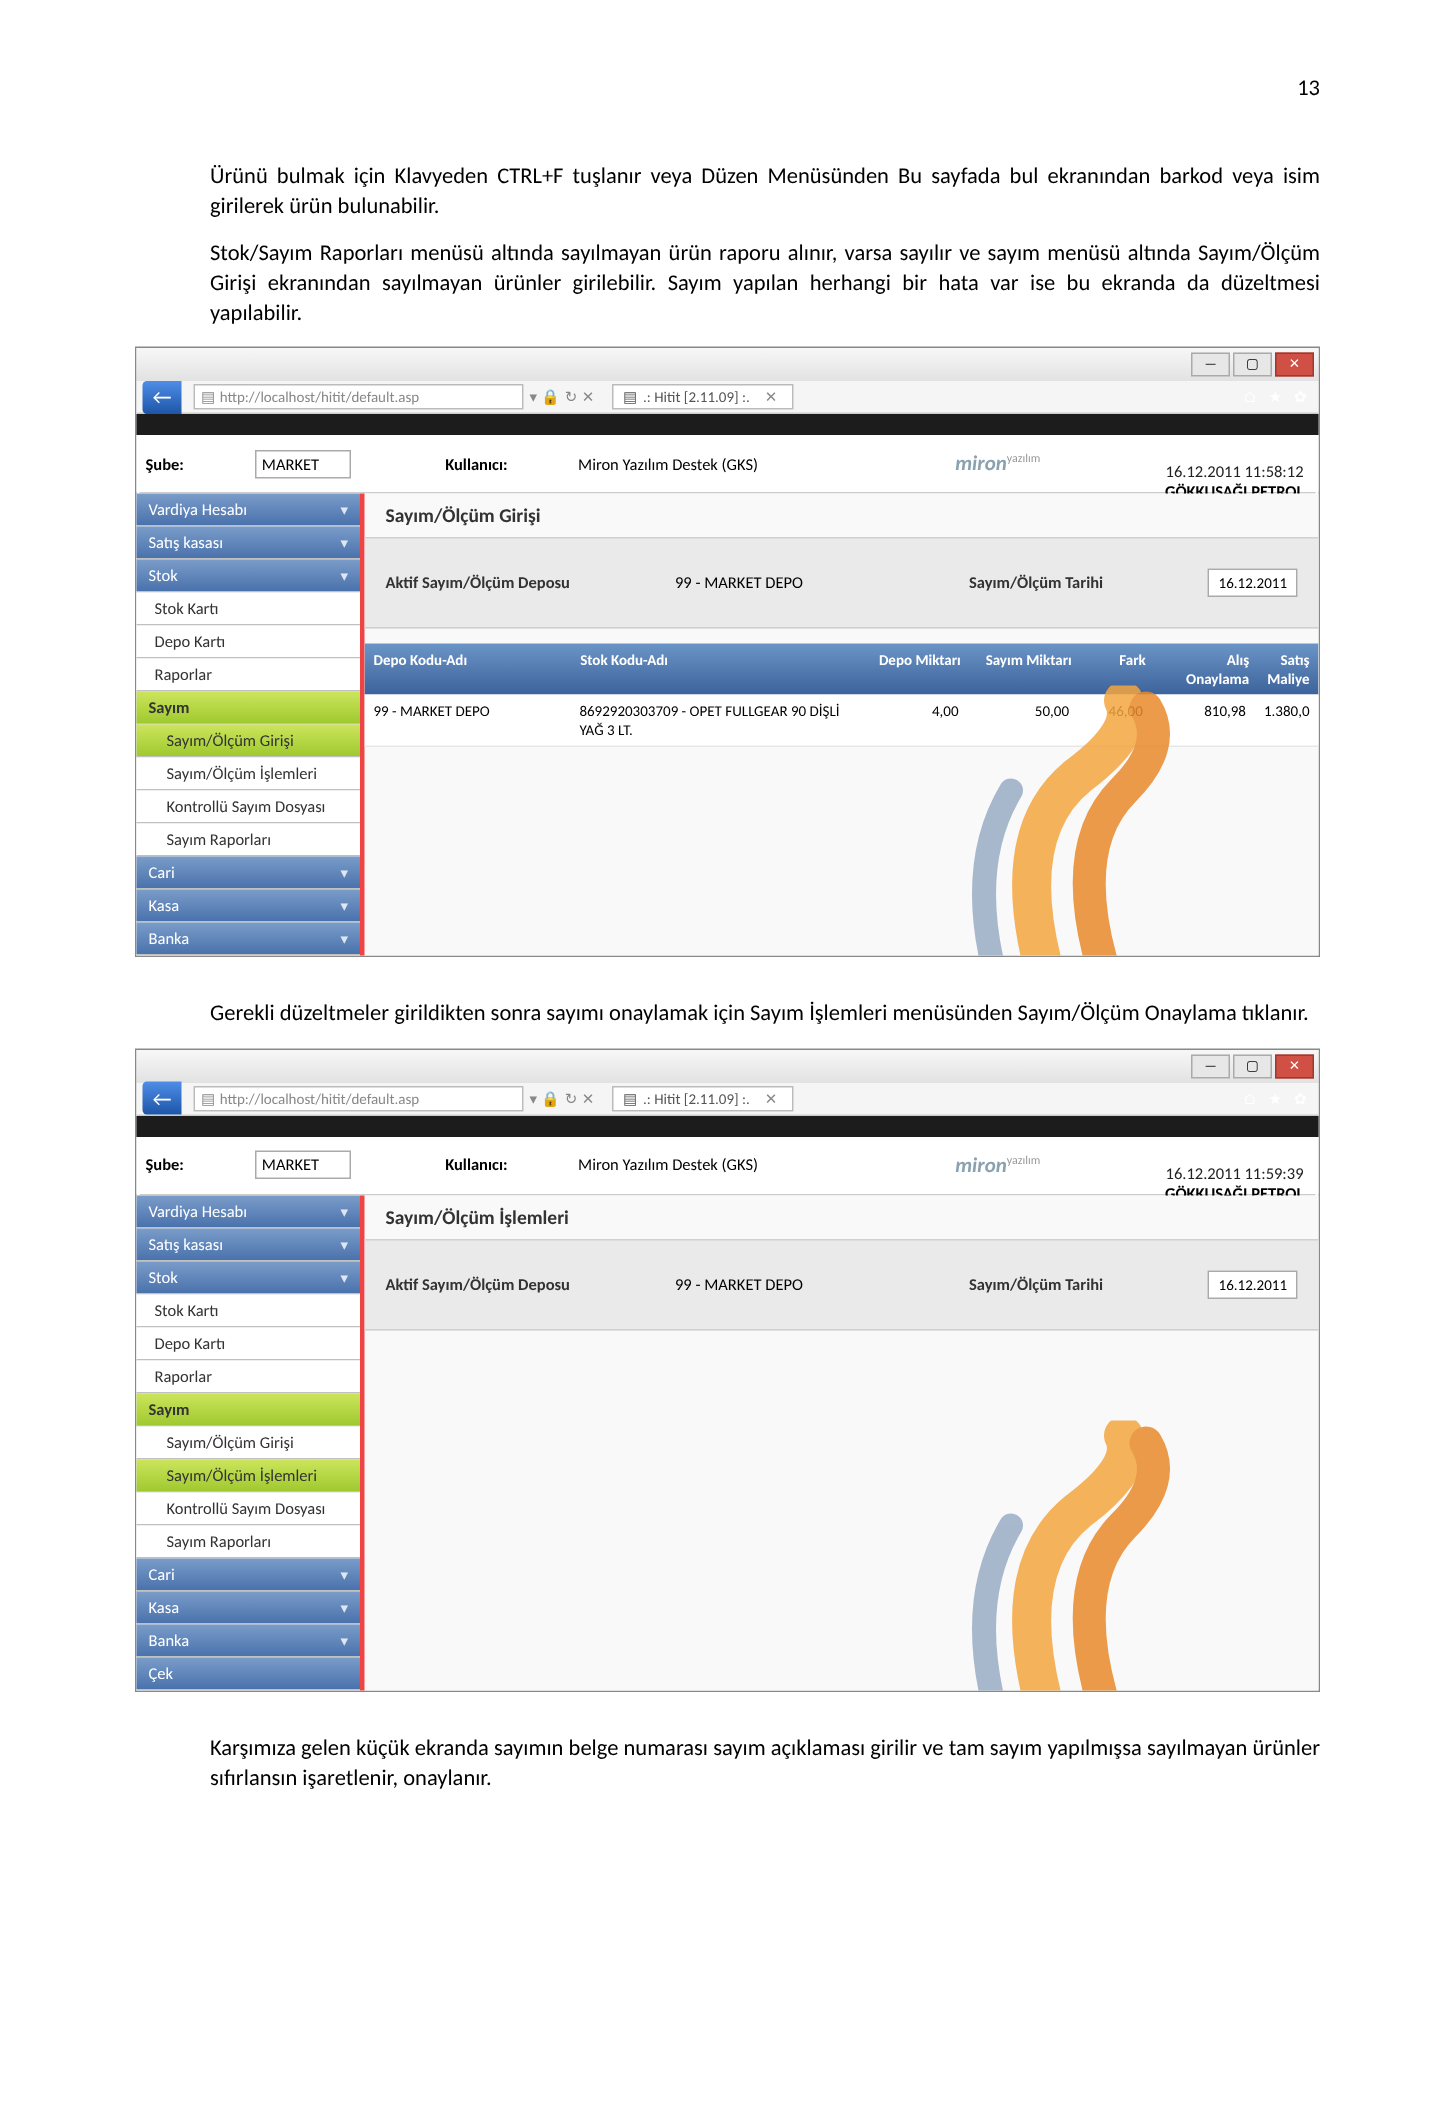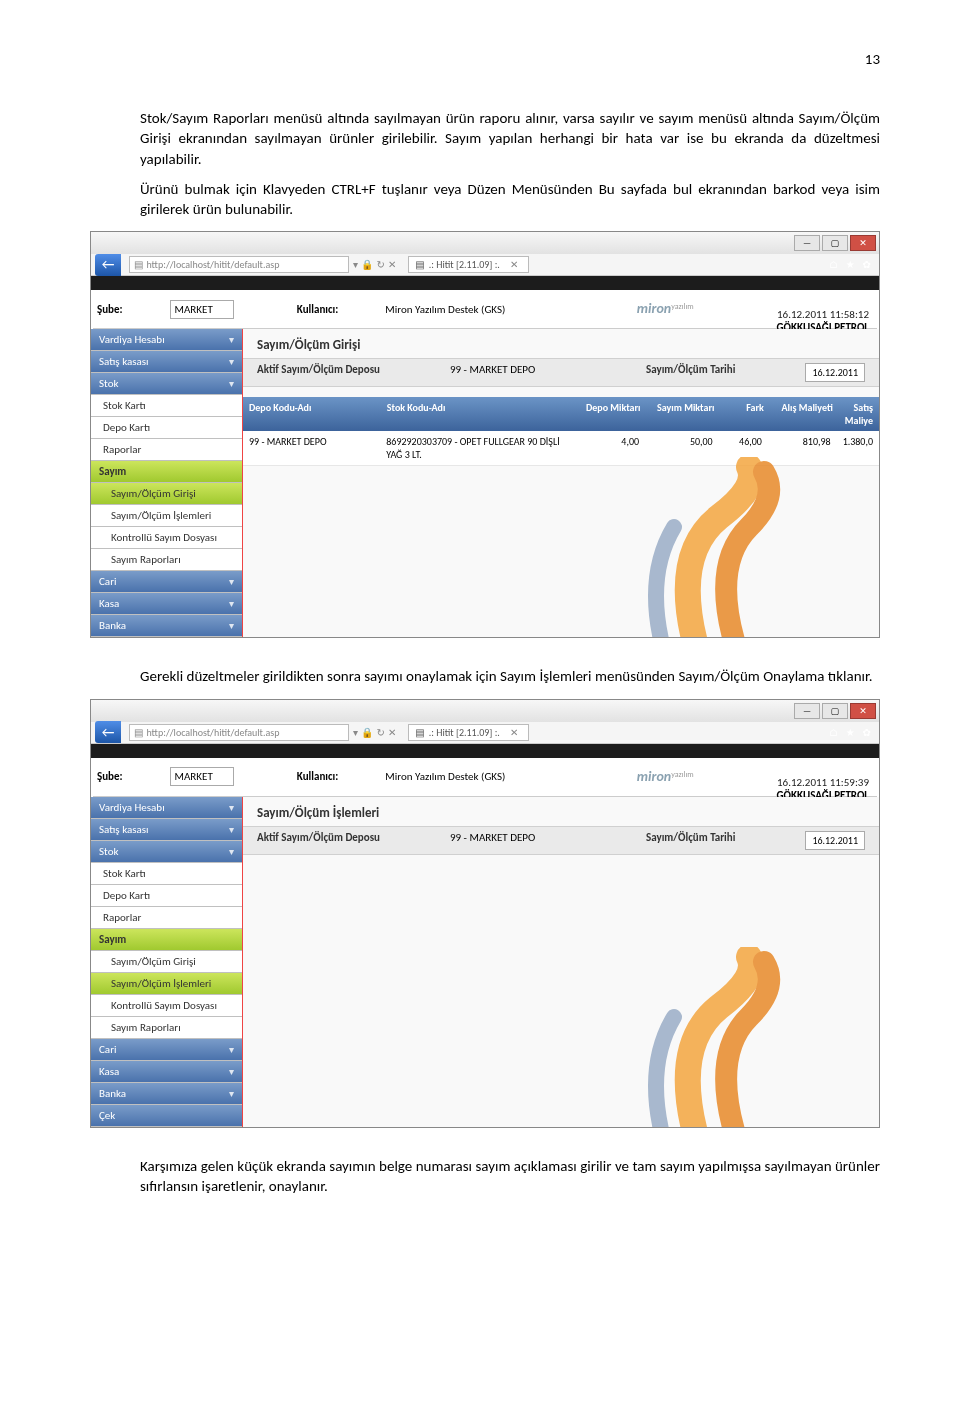--- a/index.html
+++ b/index.html
@@ -27,53 +27,53 @@
   .header-row .sel { border: 1px solid #aaa; padding: 2px 20px 2px 4px; background: #fff; margin-right: 20px; }
   .header-row .user { margin-right: auto; }
   .logo { font-style: italic; font-weight: bold; color: #8aa1b0; font-size: 14px; display:flex; flex-direction:row; line-height:1; margin-right:40px;}
   .logo span.sub { font-size:8px; color:#999; font-style:normal; font-weight:normal;}
   .hdr-right { text-align: right; font-size: 11px; margin-right: 4px;}
   .hdr-right .line1 { color: #222; margin-top: 24px; }
   .hdr-right .line2 { font-weight: bold; }
   .sep-line { height: 1px; background: #ccc; margin: 0 2px; }
 
   .app-body { display: flex; background: #f9f9f9; min-height: 270px; position: relative; }
-  .sidebar { width: 152px; font-size: 11px; border-right: 1px solid #ef4444; }
+  .sidebar { width: 152px; font-size: 11px; border-right: 3px solid #ef4444; }
   .sb-item { padding: 4px 8px; border-bottom: 1px solid #c0c0c0; cursor: pointer; display:flex; justify-content:space-between; align-items:center;}
   .sb-grad { background: linear-gradient(#7a9cc9,#4a72ac); color: #fff; }
   .sb-white { background: #fff; color: #333; padding-left: 12px;}
   .sb-lime { background: linear-gradient(#cce55c,#a0c92f); color: #333; font-weight: bold; }
   .sb-white-sub { background: #fff; color: #333; padding-left: 20px; }
   .sb-lime-sub { background: linear-gradient(#cce55c,#a0c92f); color: #333; padding-left: 20px; }
   .chev { font-size:10px; opacity:.8;}
 
   .main { flex: 1; padding: 8px 0 0 0; font-size: 11px; position: relative; overflow: hidden; }
   .screen-title { font-weight: bold; font-size: 13px; color: #333; margin: 0 0 6px 14px; }
-  .row-gray { background: #eaeaea; display: flex; align-items: flex-start; padding: 4px 14px; gap: 70px; border-top: 1px solid #d0d0d0; border-bottom: 1px solid #d0d0d0; }
+  .row-gray { background: #eaeaea; display: flex; align-items: center; padding: 20px 14px; gap: 70px; border-top: 1px solid #d0d0d0; border-bottom: 1px solid #d0d0d0; }
   .row-gray .lbl { font-weight: bold; color: #333; }
   .date-box { border: 1px solid #aaa; padding: 2px 6px; background: #fff; font-size: 10px;}
   .table-wrap { margin-top: 10px; }
   .thead { display: flex; background: linear-gradient(#6b94c6,#3c639b); color: #fff; font-size: 10px; font-weight: bold; }
   .thead div, .trow div { padding: 4px 6px; }
   .c1 { width: 140px; } .c2 { width: 190px; } .c3 { width: 80px; text-align:right;} .c4 { width: 75px; text-align:right;} .c5 { width: 50px; text-align:right;} .c6 { width: 70px; text-align:right;} .c7 { flex:1; text-align:right;}
   .trow { display: flex; background: #fff; font-size: 10px; border-bottom:1px solid #e7e7e7;}
 
   .action-row { display: flex; gap: 8px; padding: 10px 14px; }
   .action-btn { background: linear-gradient(#cce55c,#a0c92f); color: #555; padding: 4px 10px; font-size: 10px; font-weight: bold; text-align: center; border: 1px solid #8fb52a; }
 
   .bg-swirl { position: absolute; right: 60px; bottom: -20px; width: 220px; height: 200px; opacity: .85; pointer-events:none;}
 </style>
 </head>
 <body>
 
 <div class="page">
   <div class="page-num">13</div>
 
+  <p class="para para-indent">Ürünü bulmak için Klavyeden CTRL+F tuşlanır veya Düzen Menüsünden Bu sayfada bul ekranından barkod veya isim girilerek ürün bulunabilir.</p>
   <p class="para para-indent">Stok/Sayım Raporları menüsü altında sayılmayan ürün raporu alınır, varsa sayılır ve sayım menüsü altında Sayım/Ölçüm Girişi ekranından sayılmayan ürünler girilebilir. Sayım yapılan herhangi bir hata var ise bu ekranda da düzeltmesi yapılabilir.</p>
-  <p class="para para-indent">Ürünü bulmak için Klavyeden CTRL+F tuşlanır veya Düzen Menüsünden Bu sayfada bul ekranından barkod veya isim girilerek ürün bulunabilir.</p>
 
   <div class="app-window">
     <div class="titlebar">
       <div class="wbtn">—</div>
       <div class="wbtn">▢</div>
       <div class="wbtn close">✕</div>
     </div>
     <div class="nav-row">
       <div class="back-btn">←</div>
       <div class="url-box">
@@ -177,21 +177,21 @@
           <span class="lbl" style="margin-left:auto">Sayım/Ölçüm Tarihi</span>
           <span class="date-box">16.12.2011</span>
         </div>
         <div class="table-wrap">
           <div class="thead">
             <div class="c1">Depo Kodu-Adı</div>
             <div class="c2">Stok Kodu-Adı</div>
             <div class="c3">Depo Miktarı</div>
             <div class="c4">Sayım Miktarı</div>
             <div class="c5">Fark</div>
-            <div class="c6">Alış Maliyeti</div>
+            <div class="c6">Alış Onaylama</div>
             <div class="c7">Satış Maliye</div>
           </div>
           <div class="trow">
             <div class="c1">99 - MARKET DEPO</div>
             <div class="c2">8692920303709 - OPET FULLGEAR 90 DİŞLİ YAĞ 3 LT.</div>
             <div class="c3">4,00</div>
             <div class="c4">50,00</div>
             <div class="c5">46,00</div>
             <div class="c6">810,98</div>
             <div class="c7">1.380,0</div>

